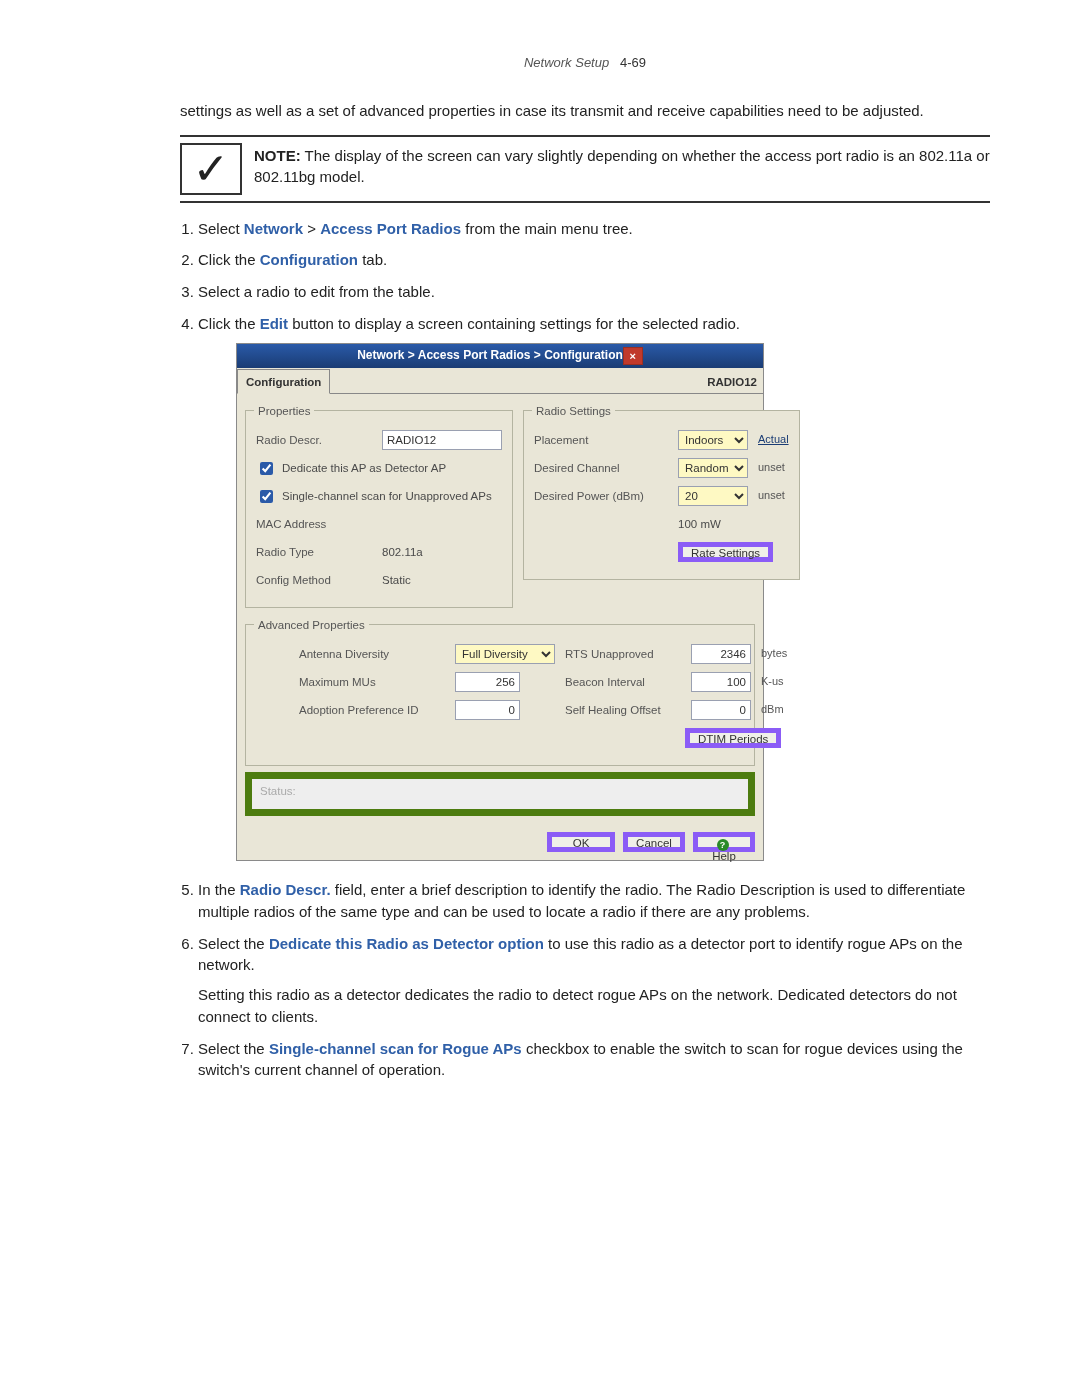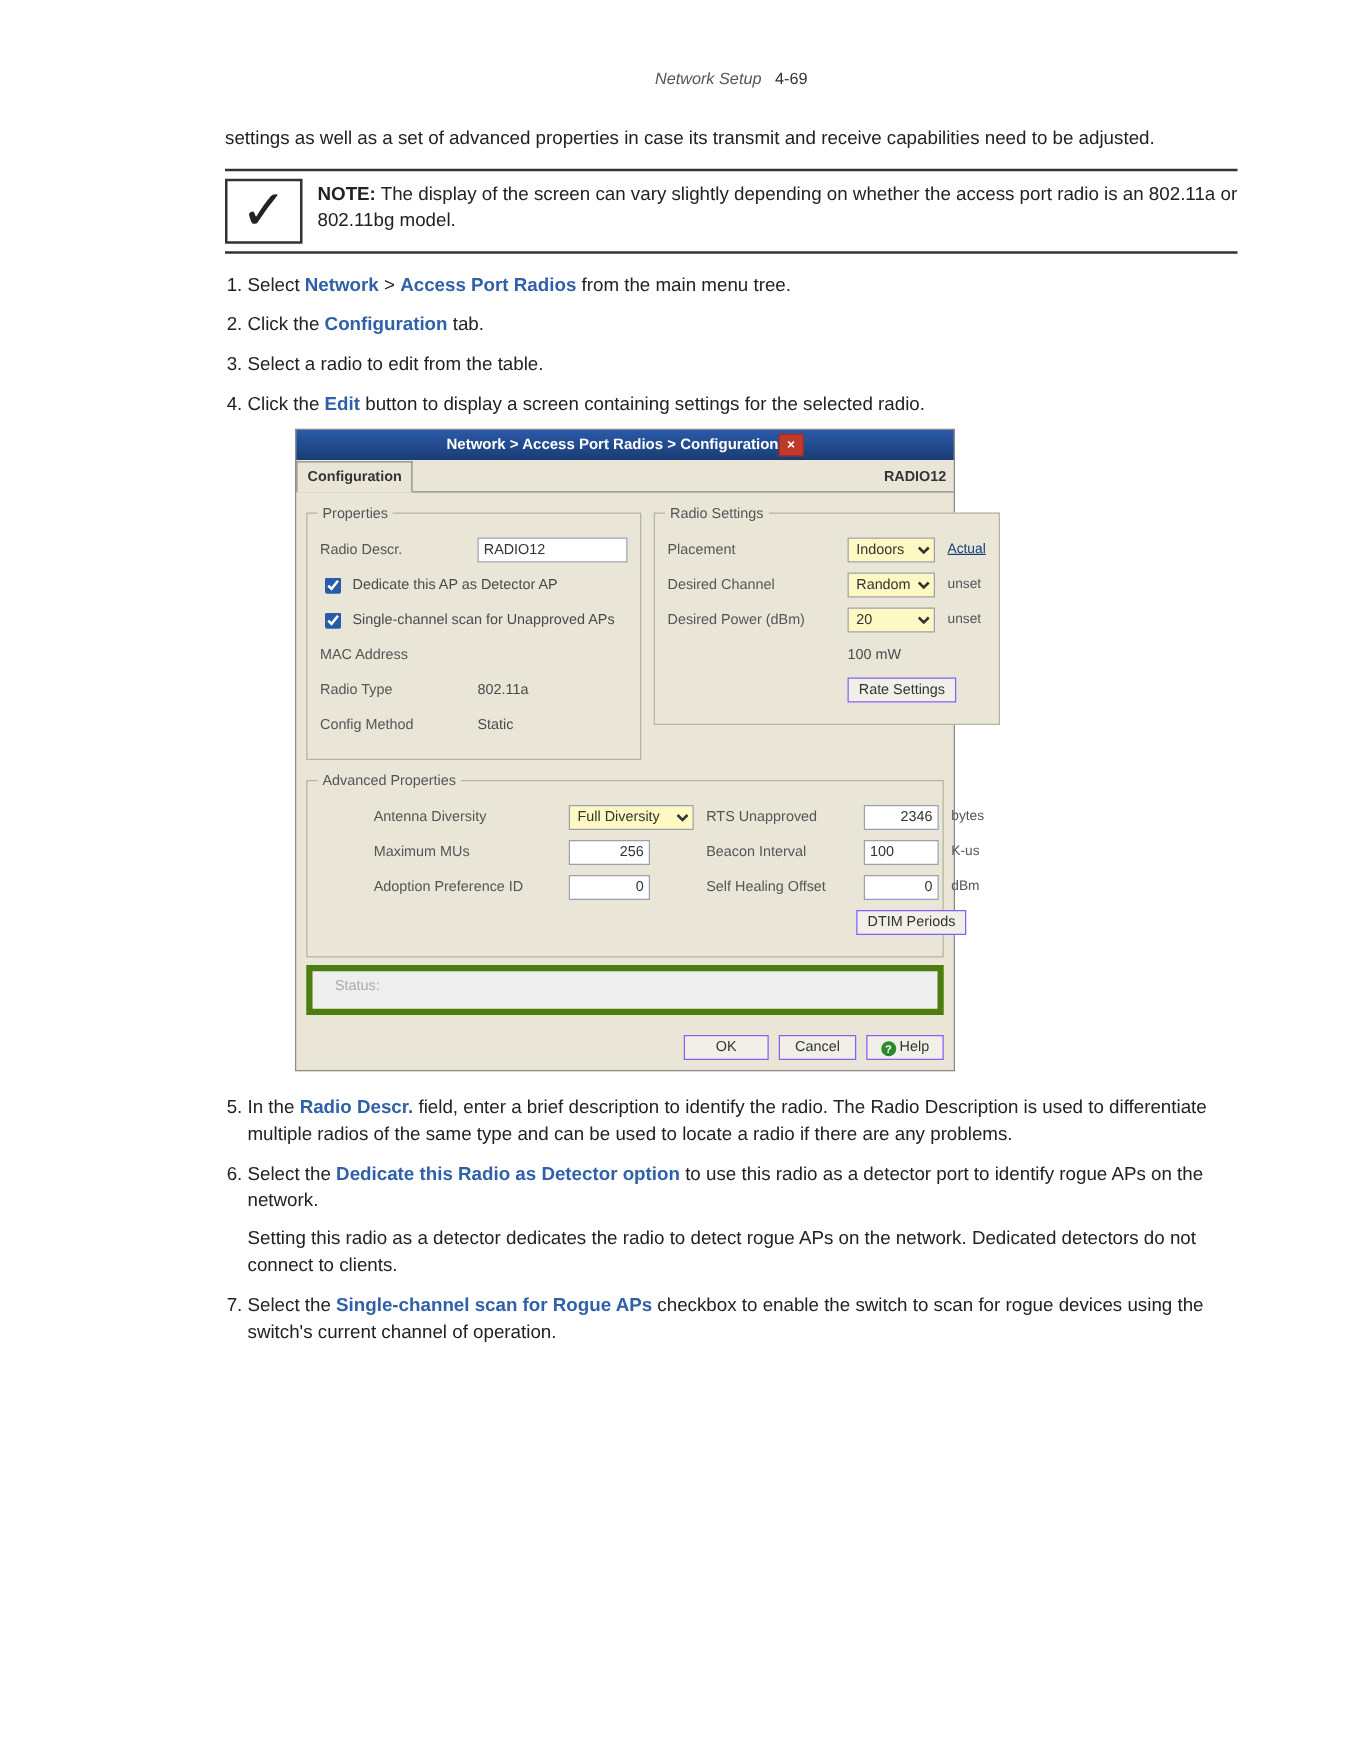--- a/index.html
+++ b/index.html
@@ -166,36 +166,36 @@
   .sel {
     border: 1px solid #9aa0b1;
     background: #fef9c3;
     height: 20px;
     font-size: 11.5px;
     color: #333;
     font-family: inherit;
     padding-left: 2px;
   }
   .btn {
-    border: 1px solid #8b5cf6;
+    border: 5px solid #8b5cf6;
     background: #f0f0e8;
     height: 20px;
     font-size: 11.5px;
     color: #333;
     font-family: inherit;
     padding: 0 8px;
   }
   .chk { width: 13px; height: 13px; accent-color: #2a5aa8; }
   .unit { color: #555; font-size: 11px; margin-left: 4px; }
   .link { color: #1a3c74; text-decoration: underline; }
   .status-box {
-    border: 5px solid #4d7c0f;
+    border: 7px solid #4d7c0f;
     background: #eee;
     color: #aaa;
-    padding: 4px 18px;
+    padding: 4px 8px;
     height: 22px;
     margin-top: 6px;
   }
   .footer-btns {
     display: flex;
     justify-content: flex-end;
     gap: 8px;
     padding: 6px 8px 8px 8px;
   }
   .help-icon {
@@ -344,21 +344,21 @@
                 </div>
               </div>
               <div class="col">
                 <div class="row">
                   <span class="lbl-s" style="width:120px">RTS Unapproved</span>
                   <input class="txt" style="width: 50px; text-align: right;" value="2346">
                   <span class="unit">bytes</span>
                 </div>
                 <div class="row">
                   <span class="lbl-s" style="width:120px">Beacon Interval</span>
-                  <input class="txt" style="width: 50px; text-align: left;" value="100">
+                  <input class="txt" style="width: 50px; text-align: right;" value="100">
                   <span class="unit">K-us</span>
                 </div>
                 <div class="row">
                   <span class="lbl-s" style="width:120px">Self Healing Offset</span>
                   <input class="txt" style="width: 50px; text-align: right;" value="0">
                   <span class="unit">dBm</span>
                 </div>
                 <div class="row" style="justify-content:flex-start;padding-left:120px">
                   <button class="btn">DTIM Periods</button>
                 </div>

